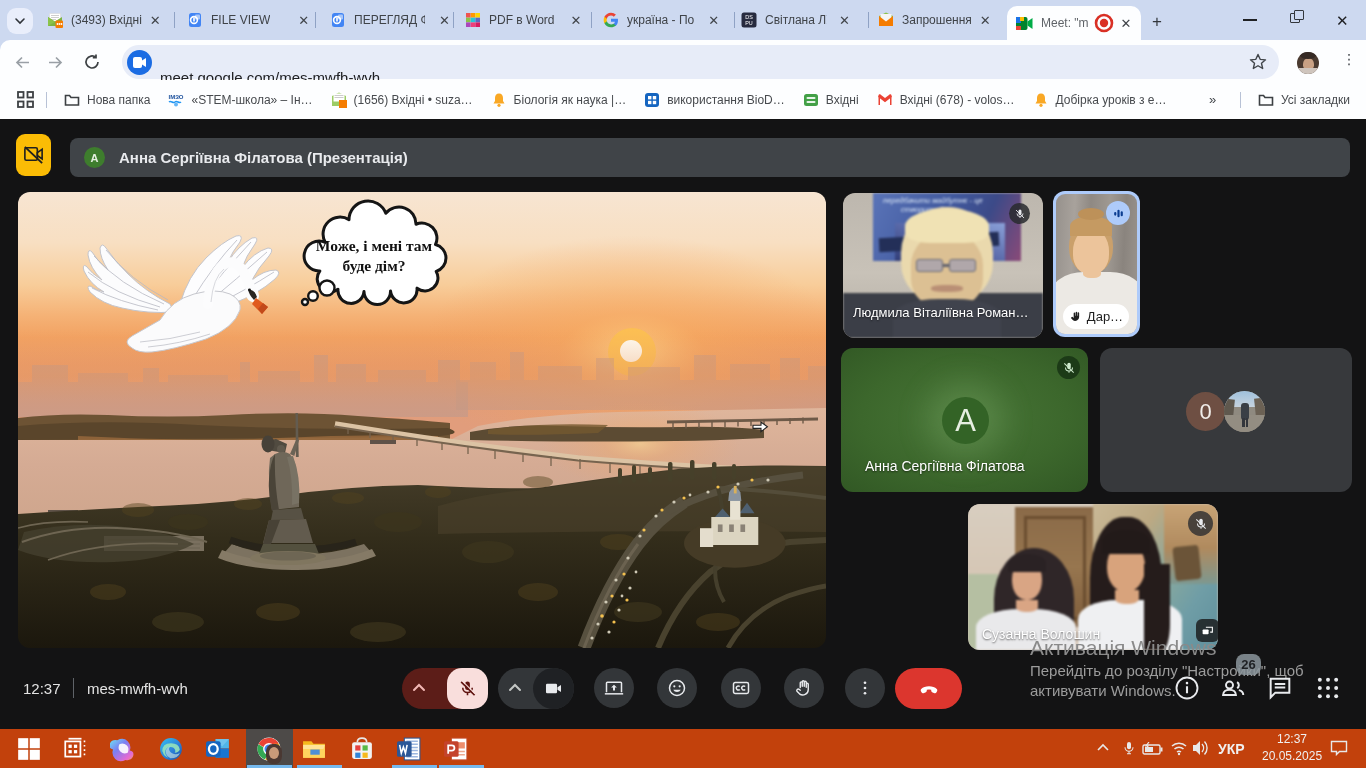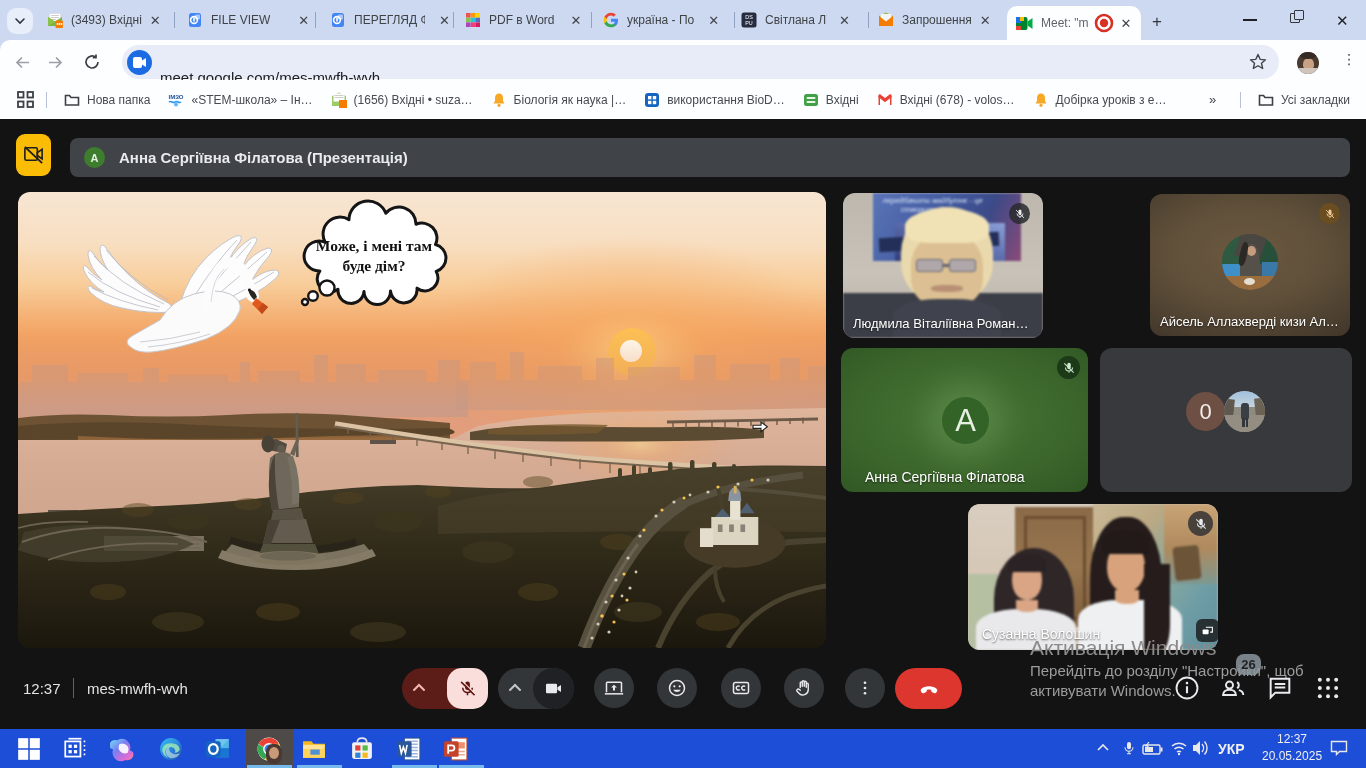--- a/index.html
+++ b/index.html
@@ -19,27 +19,27 @@
 #bookmarks { position:absolute; left:0; top:80px; width:1366px; height:39px; background:#fdfeff; display:flex; align-items:center; font-size:12px; color:#474a4e; }
 .bm { display:flex; align-items:center; margin-right:18px; white-space:nowrap; }
 .bm .bi { width:16px; height:16px; margin-right:7px; }
 
 #meet { position:absolute; left:0; top:119px; width:1366px; height:610px; background:#131314; }
 #banner-ico { position:absolute; left:16px; top:134px; width:35px; height:42px; background:#fbbc05; border-radius:9px; }
 #banner { position:absolute; left:70px; top:138px; width:1280px; height:39px; background:#404448; border-radius:8px; color:#e8eaed; font-size:15px; font-weight:bold; display:flex; align-items:center; }
 #banner .av { width:21px; height:21px; border-radius:50%; background:#3e7d2d; color:#e5f0e0; font-size:11px; font-weight:bold; display:flex; align-items:center; justify-content:center; margin:0 14px 0 14px; }
 #photo { position:absolute; left:18px; top:192px; width:808px; height:456px; border-radius:12px; overflow:hidden; }
 .tile { position:absolute; border-radius:12px; overflow:hidden; }
-.tname { position:absolute; left:10px; bottom:7px; color:#fff; font-size:13px; text-shadow:0 1px 2px rgba(0,0,0,.6); white-space:nowrap; }
+.tname { position:absolute; left:10px; bottom:18px; color:#fff; font-size:13px; text-shadow:0 1px 2px rgba(0,0,0,.6); white-space:nowrap; }
 .micoff { position:absolute; border-radius:50%; display:flex; align-items:center; justify-content:center; }
 
 #btmbar { position:absolute; left:0; top:660px; width:1366px; height:56px; color:#fff; }
 .cbtn { position:absolute; top:8px; width:40px; height:40px; border-radius:50%; background:#333639; display:flex; align-items:center; justify-content:center; }
 
-#taskbar { position:absolute; left:0; top:729px; width:1366px; height:39px; background:#1d4ed8; }
+#taskbar { position:absolute; left:0; top:729px; width:1366px; height:39px; background:#c2410c; }
 .tbi { position:absolute; top:6px; width:26px; height:26px; }
 </style>
 </head>
 <body>
 <div id="root">
 
 <div id="tabstrip"></div>
 <div class="abs" style="left:7px;top:8px;width:26px;height:26px;border-radius:9px;background:#e9eefb;display:flex;align-items:center;justify-content:center;">
   <svg width="12" height="12" viewBox="0 0 12 12">
         <path d="M2 4l4 4 4-4" stroke="#30343a" stroke-width="1.6" fill="none" stroke-linecap="round"></path>
@@ -530,43 +530,46 @@
   <div class="micoff" style="left:166px;top:10px;width:21px;height:21px;background:rgba(40,42,46,.85);">
     <svg width="12" height="12" viewBox="0 0 24 24">
           <path d="M12 3a3 3 0 0 1 3 3v5a3 3 0 0 1-6 0V6a3 3 0 0 1 3-3z" fill="#e8eaed"></path>
           <path d="M6 11a6 6 0 0 0 12 0M12 17v3" stroke="#e8eaed" stroke-width="1.8" fill="none"></path>
           <path d="M4 4l16 16" stroke="#e8eaed" stroke-width="1.8"></path>
         </svg>
   </div>
   <div class="tname">Людмила Віталіївна Роман…</div>
 </div>
 
-
-<div class="tile" style="left:1150px;top:194px;width:200px;height:142px;background:radial-gradient(ellipse 130% 110% at 48% 42%, #6b5840 0%, #60503a 30%, #4a3e2f 55%, #332c22 80%, #2a241d 100%);">
-  <div class="abs" style="left:72px;top:40px;width:56px;height:56px;border-radius:50%;overflow:hidden;background:#54504a;">
-    <div class="abs" style="left:0;top:0;width:20px;height:32px;background:#2e5a42;"></div>
-    <div class="abs" style="left:38px;top:0;width:18px;height:30px;background:#27503a;"></div>
-    <div class="abs" style="left:16px;top:-4px;width:26px;height:30px;background:#4a4642;transform:rotate(18deg);"></div>
-    <div class="abs" style="left:0;top:30px;width:18px;height:14px;background:#3f8fc9;"></div>
-    <div class="abs" style="left:40px;top:28px;width:16px;height:16px;background:#3a78a8;"></div>
-    <div class="abs" style="left:0;top:42px;width:56px;height:14px;background:#9a6d3f;"></div>
-    <div class="abs" style="left:22px;top:10px;width:15px;height:30px;border-radius:46%;background:#56504b;"></div>
-    <div class="abs" style="left:25px;top:12px;width:9px;height:10px;border-radius:50%;background:#c49c7e;"></div>
-    <div class="abs" style="left:18px;top:8px;width:7px;height:24px;background:#2c2826;border-radius:40%;transform:rotate(12deg);"></div>
-    <div class="abs" style="left:22px;top:44px;width:11px;height:7px;border-radius:50%;background:#e4ded2;"></div>
-  </div>
-  <div class="micoff" style="left:169px;top:9px;width:21px;height:21px;background:#6b4d22;">
-    <svg width="12" height="12" viewBox="0 0 24 24">
-          <path d="M12 3a3 3 0 0 1 3 3v5a3 3 0 0 1-6 0V6a3 3 0 0 1 3-3z" fill="#f3c896"></path>
-          <path d="M6 11a6 6 0 0 0 12 0M12 17v3" stroke="#f3c896" stroke-width="1.8" fill="none"></path>
-          <path d="M4 4l16 16" stroke="#f3c896" stroke-width="1.8"></path>
-        </svg>
-  </div>
-  <div class="tname">Айсель Аллахверді кизи Ал…</div>
-</div>
+<div class="tile" style="left:1053px;top:191px;width:87px;height:146px;background:#aecbfa;">
+  <div class="abs" style="left:3px;top:3px;width:81px;height:140px;border-radius:9px;overflow:hidden;filter:blur(0.6px);background:linear-gradient(93deg,#96918c 0%,#a8a29c 22%,#8f8983 40%,#9f9992 62%,#8a847e 80%,#9b958e 100%);">
+    <div class="abs" style="left:13px;top:26px;width:44px;height:54px;border-radius:48%;background:#caa06b;"></div>
+    <div class="abs" style="left:17px;top:34px;width:36px;height:46px;border-radius:50% 50% 42% 42%;background:#ecc49b;"></div>
+    <div class="abs" style="left:14px;top:22px;width:42px;height:20px;border-radius:50% 50% 0 0;background:#c59a62;"></div>
+    <div class="abs" style="left:22px;top:14px;width:26px;height:12px;border-radius:50%;background:#bd9159;"></div>
+    <div class="abs" style="left:-6px;top:78px;width:94px;height:66px;background:#ece9e4;border-radius:36% 36% 0 0;"></div>
+    <div class="abs" style="left:27px;top:74px;width:18px;height:10px;background:#ecc49b;border-radius:0 0 40% 40%;"></div>
+  </div>
+  <div class="micoff" style="left:53px;top:10px;width:24px;height:24px;background:#aecbfa;">
+    <svg width="13" height="13" viewBox="0 0 24 24">
+          <g fill="#0b3d91">
+            <rect x="4" y="9" width="4" height="7" rx="2"></rect>
+            <rect x="10" y="5" width="4" height="14" rx="2"></rect>
+            <rect x="16" y="8" width="4" height="9" rx="2"></rect>
+          </g>
+        </svg>
+  </div>
+  <div class="abs" style="left:10px;bottom:8px;width:66px;height:25px;border-radius:13px;background:#fff;display:flex;align-items:center;justify-content:center;">
+    <svg width="14" height="14" viewBox="0 0 24 24" style="margin-right:4px;">
+          <path d="M8 11V5.5a1.3 1.3 0 0 1 2.6 0V10h.8V4.2a1.3 1.3 0 0 1 2.6 0V10h.8V5.2a1.3 1.3 0 0 1 2.6 0V12a6.7 6.7 0 0 1-10.9 5.2L4 14.6a1.7 1.7 0 0 1 2.4-2.4l1.6 1.4z" fill="#1f1f1f"></path>
+        </svg>
+    <span style="font-size:13px;color:#1f1f1f;">Дар…</span>
+  </div>
+</div>
+
 
 <div class="tile" style="left:841px;top:348px;width:247px;height:144px;background:radial-gradient(ellipse 120% 115% at 50% 48%, #477536 0%, #3c672c 35%, #2e5322 70%, #264419 100%);">
   <div class="abs" style="left:101px;top:49px;width:47px;height:47px;border-radius:50%;background:#336326;box-shadow:0 0 30px 16px rgba(150,195,130,.22);display:flex;align-items:center;justify-content:center;color:#e6efe2;font-size:31px;">A</div>
   <div class="micoff" style="left:216px;top:8px;width:23px;height:23px;background:#1c3a17;">
     <svg width="14" height="14" viewBox="0 0 24 24">
           <path d="M12 3a3 3 0 0 1 3 3v5a3 3 0 0 1-6 0V6a3 3 0 0 1 3-3z" fill="#cde8cc"></path>
           <path d="M6 11a6 6 0 0 0 12 0M12 17v3" stroke="#cde8cc" stroke-width="1.8" fill="none"></path>
           <path d="M4 4l16 16" stroke="#cde8cc" stroke-width="1.8"></path>
         </svg>
   </div>

